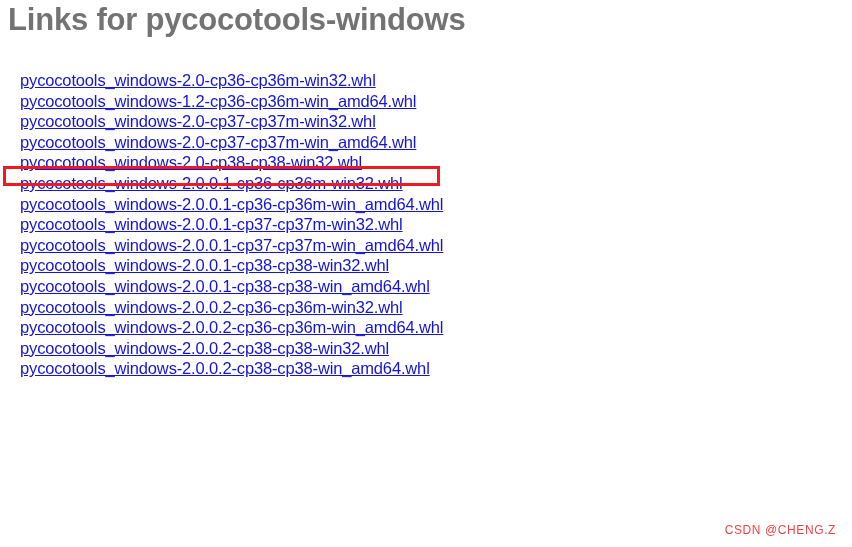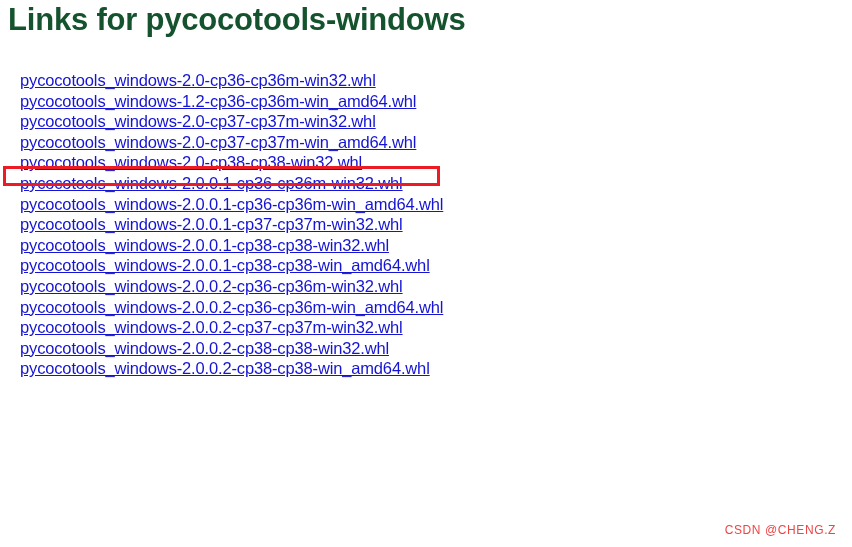--- a/index.html
+++ b/index.html
@@ -24,21 +24,21 @@
   }
 
   .page-title {
     position: absolute;
     left: 8px;
     top: 0px;
     margin: 0;
     font-size: 31px;
     line-height: 40px;
     font-weight: bold;
-    color: #14532d;
+    color: #737373;
     letter-spacing: -0.2px;
     white-space: nowrap;
     text-align: center;
   }
 
   .link-list {
     position: absolute;
     left: 8px;
     top: 58px;
     margin: 12px;
@@ -108,33 +108,33 @@
     <li class="link-item">
       <a class="file-link" href="#">pycocotools_windows-2.0.0.1-cp36-cp36m-win32.whl</a>
     </li>
     <li class="link-item">
       <a class="file-link" href="#">pycocotools_windows-2.0.0.1-cp36-cp36m-win_amd64.whl</a>
     </li>
     <li class="link-item">
       <a class="file-link" href="#">pycocotools_windows-2.0.0.1-cp37-cp37m-win32.whl</a>
     </li>
     <li class="link-item">
+      <a class="file-link" href="#">pycocotools_windows-2.0.0.1-cp37-cp37m-win_amd64.whl</a>
+    </li>
+    <li class="link-item">
       <a class="file-link" href="#">pycocotools_windows-2.0.0.1-cp38-cp38-win32.whl</a>
     </li>
     <li class="link-item">
       <a class="file-link" href="#">pycocotools_windows-2.0.0.1-cp38-cp38-win_amd64.whl</a>
     </li>
     <li class="link-item">
       <a class="file-link" href="#">pycocotools_windows-2.0.0.2-cp36-cp36m-win32.whl</a>
     </li>
     <li class="link-item">
       <a class="file-link" href="#">pycocotools_windows-2.0.0.2-cp36-cp36m-win_amd64.whl</a>
-    </li>
-    <li class="link-item">
-      <a class="file-link" href="#">pycocotools_windows-2.0.0.2-cp37-cp37m-win32.whl</a>
     </li>
     <li class="link-item">
       <a class="file-link" href="#">pycocotools_windows-2.0.0.2-cp38-cp38-win32.whl</a>
     </li>
     <li class="link-item">
       <a class="file-link" href="#">pycocotools_windows-2.0.0.2-cp38-cp38-win_amd64.whl</a>
     </li>
   </ul>
 
   <div class="highlight-box"></div>

